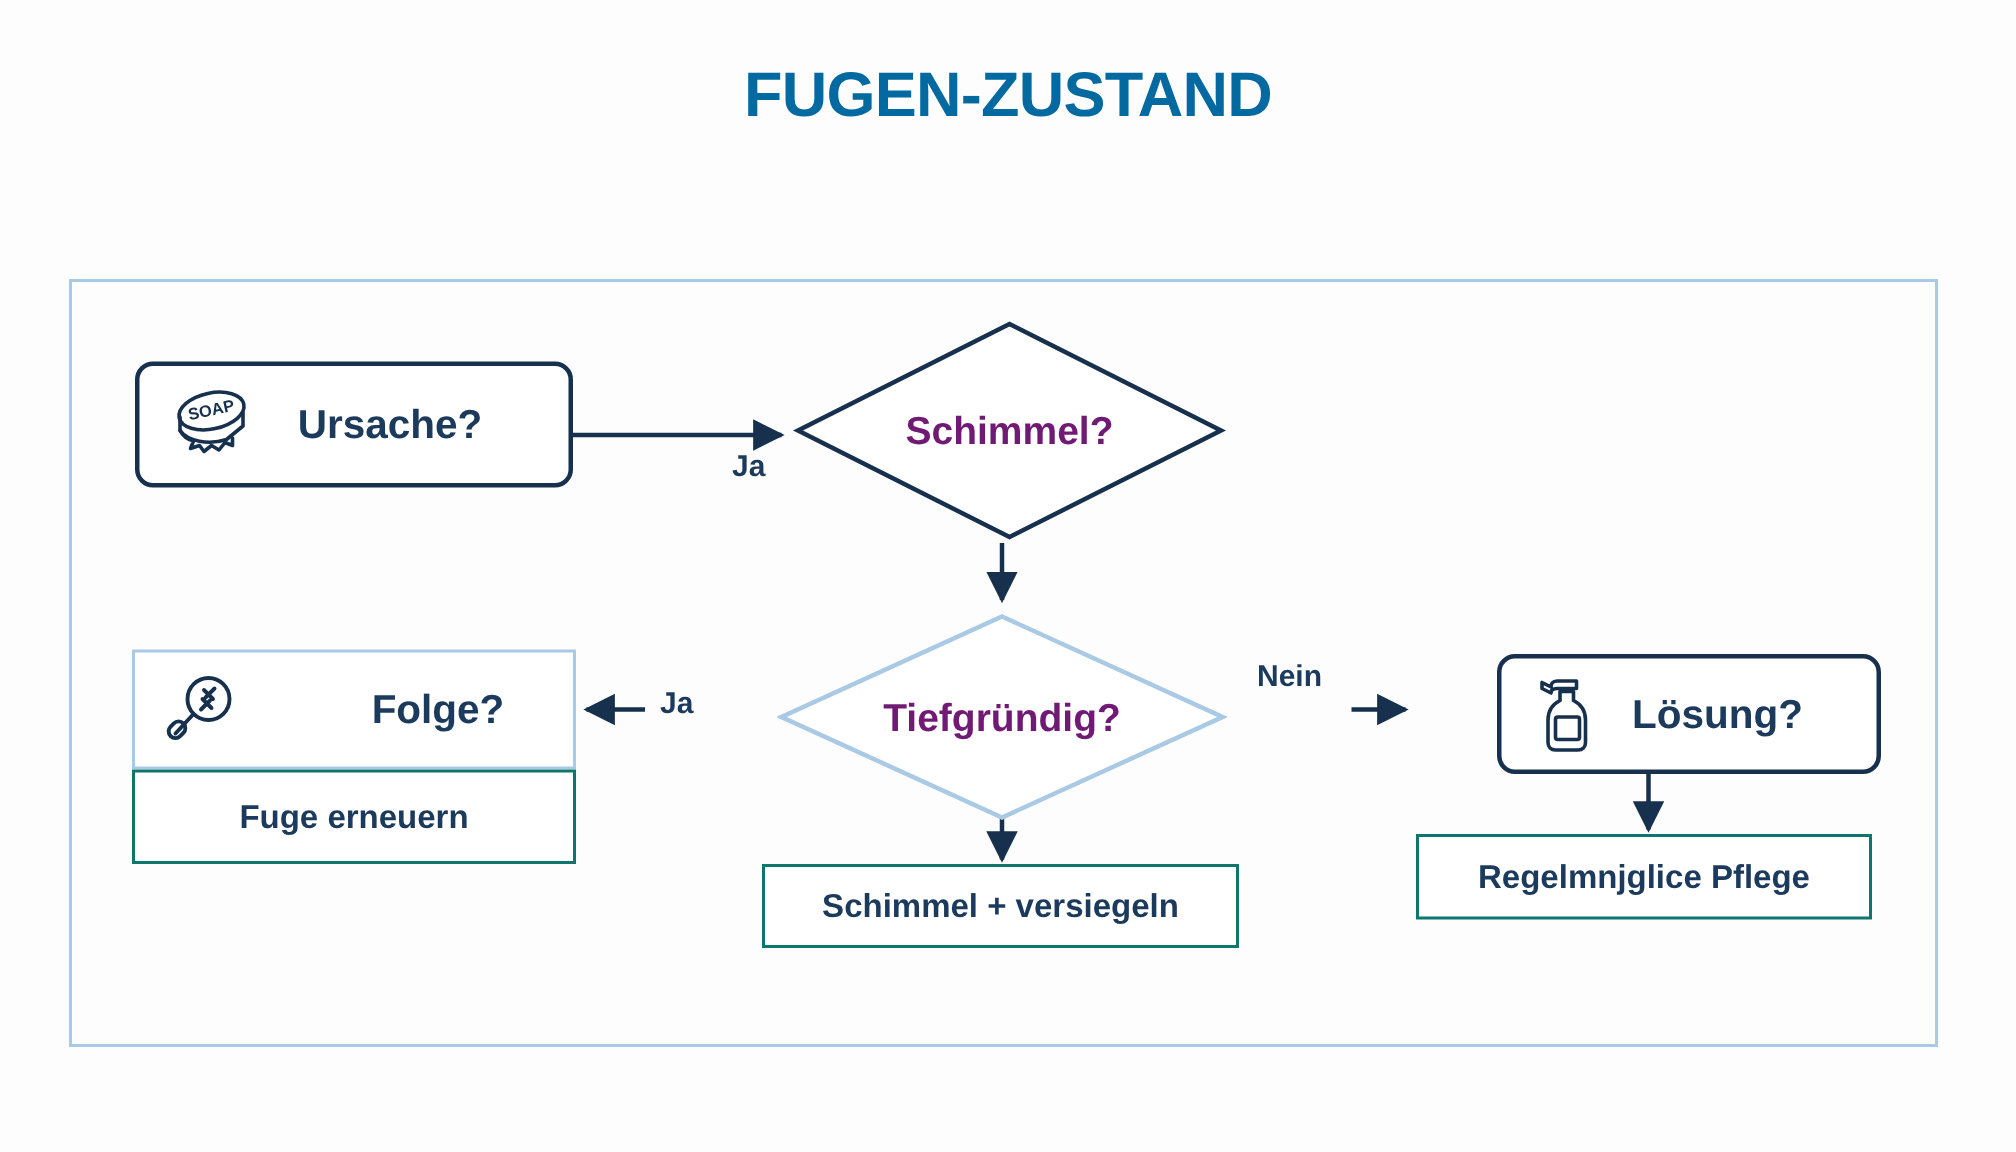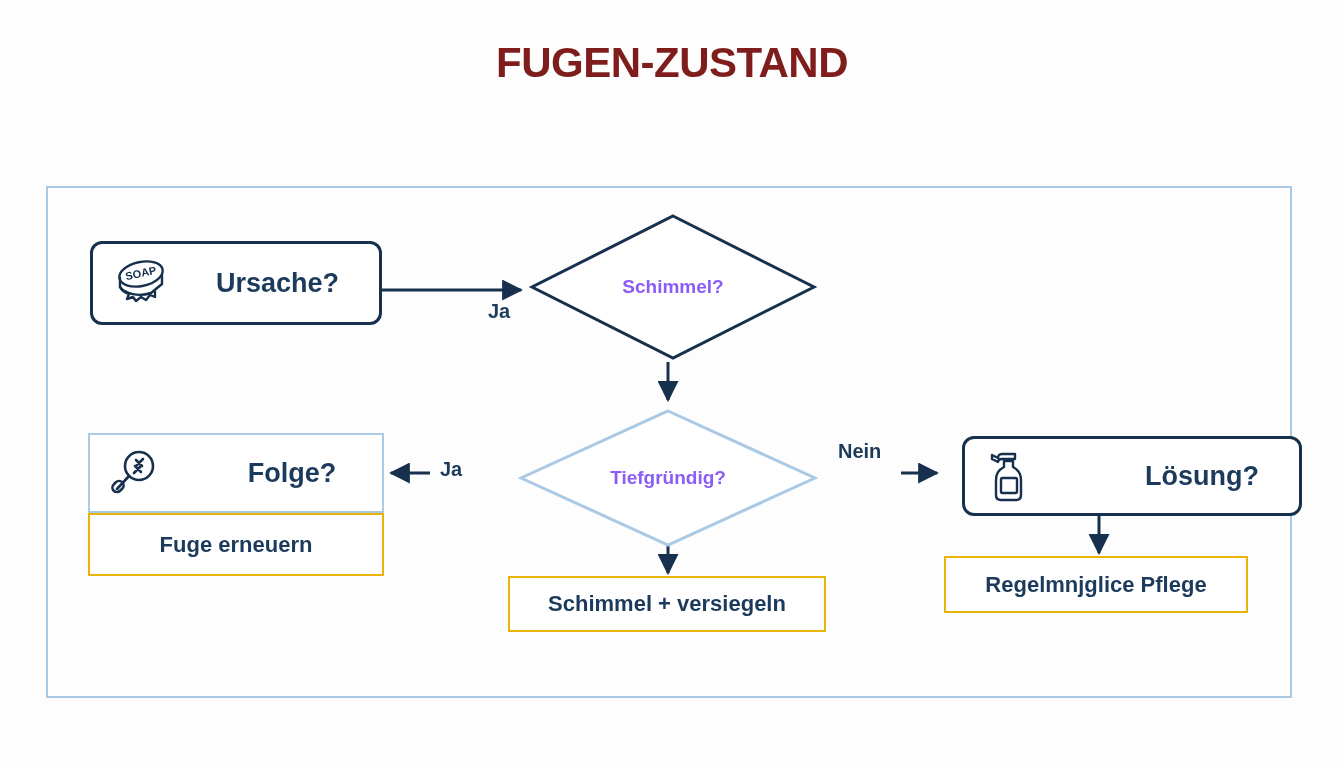--- a/index.html
+++ b/index.html
@@ -14,21 +14,21 @@
     overflow: hidden;
     position: relative;
   }
 
   .title-block {
     position: absolute;
     left: 0;
     top: 38px;
     width: 1344px;
     text-align: center;
-    color: #7f1d1d;
+    color: #0369a1;
     font-weight: bold;
     font-size: 42px;
     line-height: 50px;
     letter-spacing: -0.5px;
   }
   .title-line { display: block; }
 
   .frame {
     position: absolute;
     left: 46px;
@@ -55,35 +55,35 @@
     display: flex;
     align-items: center;
     color: #1b3a5c;
     font-weight: bold;
   }
   .node-strong {
     border: 3px solid #16304d;
     border-radius: 12px;
   }
   .node-light {
-    border: 2px solid #eab308;
+    border: 2px solid #0f766e;
     justify-content: flex-end;
   }
 
   .node-icon {
     flex: 0 0 auto;
     margin-left: 18px;
     margin-right: 10px;
     display: flex;
     align-items: center;
     justify-content: center;
   }
   .node-label {
     flex: 1 1 auto;
-    text-align: right;
+    text-align: center;
     padding-right: 40px;
   }
   .node-light .node-label {
     padding-right: 0;
     text-align: center;
   }
 
   
   #node-ursache {
     left: 90px; top: 241px; width: 292px; height: 84px;
@@ -93,42 +93,42 @@
     left: 88px; top: 433px; width: 296px; height: 80px;
     font-size: 27px;
     border: 2px solid #a9c9e4;
     border-radius: 0;
   }
   #node-fuge {
     left: 88px; top: 513px; width: 296px; height: 63px;
     font-size: 22px;
   }
   #node-loesung {
-    left: 962px; top: 436px; width: 340px; height: 80px;
+    left: 998px; top: 436px; width: 256px; height: 80px;
     font-size: 27px;
     border-radius: 12px;
   }
   #node-regelm {
     left: 944px; top: 556px; width: 304px; height: 57px;
     font-size: 22px;
   }
   #node-reinigen {
     left: 508px; top: 576px; width: 318px; height: 56px;
     font-size: 22px;
   }
 
   
   .diamond {
     position: absolute;
     display: flex;
     align-items: center;
     justify-content: center;
-    color: #8b5cf6;
-    font-weight: bold;
-    font-size: 19px;
+    color: #701a75;
+    font-weight: bold;
+    font-size: 26px;
   }
   .diamond svg {
     position: absolute;
     left: 0; top: 0;
   }
   .diamond .dlabel {
     position: relative;
     z-index: 2;
   }
   #diamond-schimmel {

